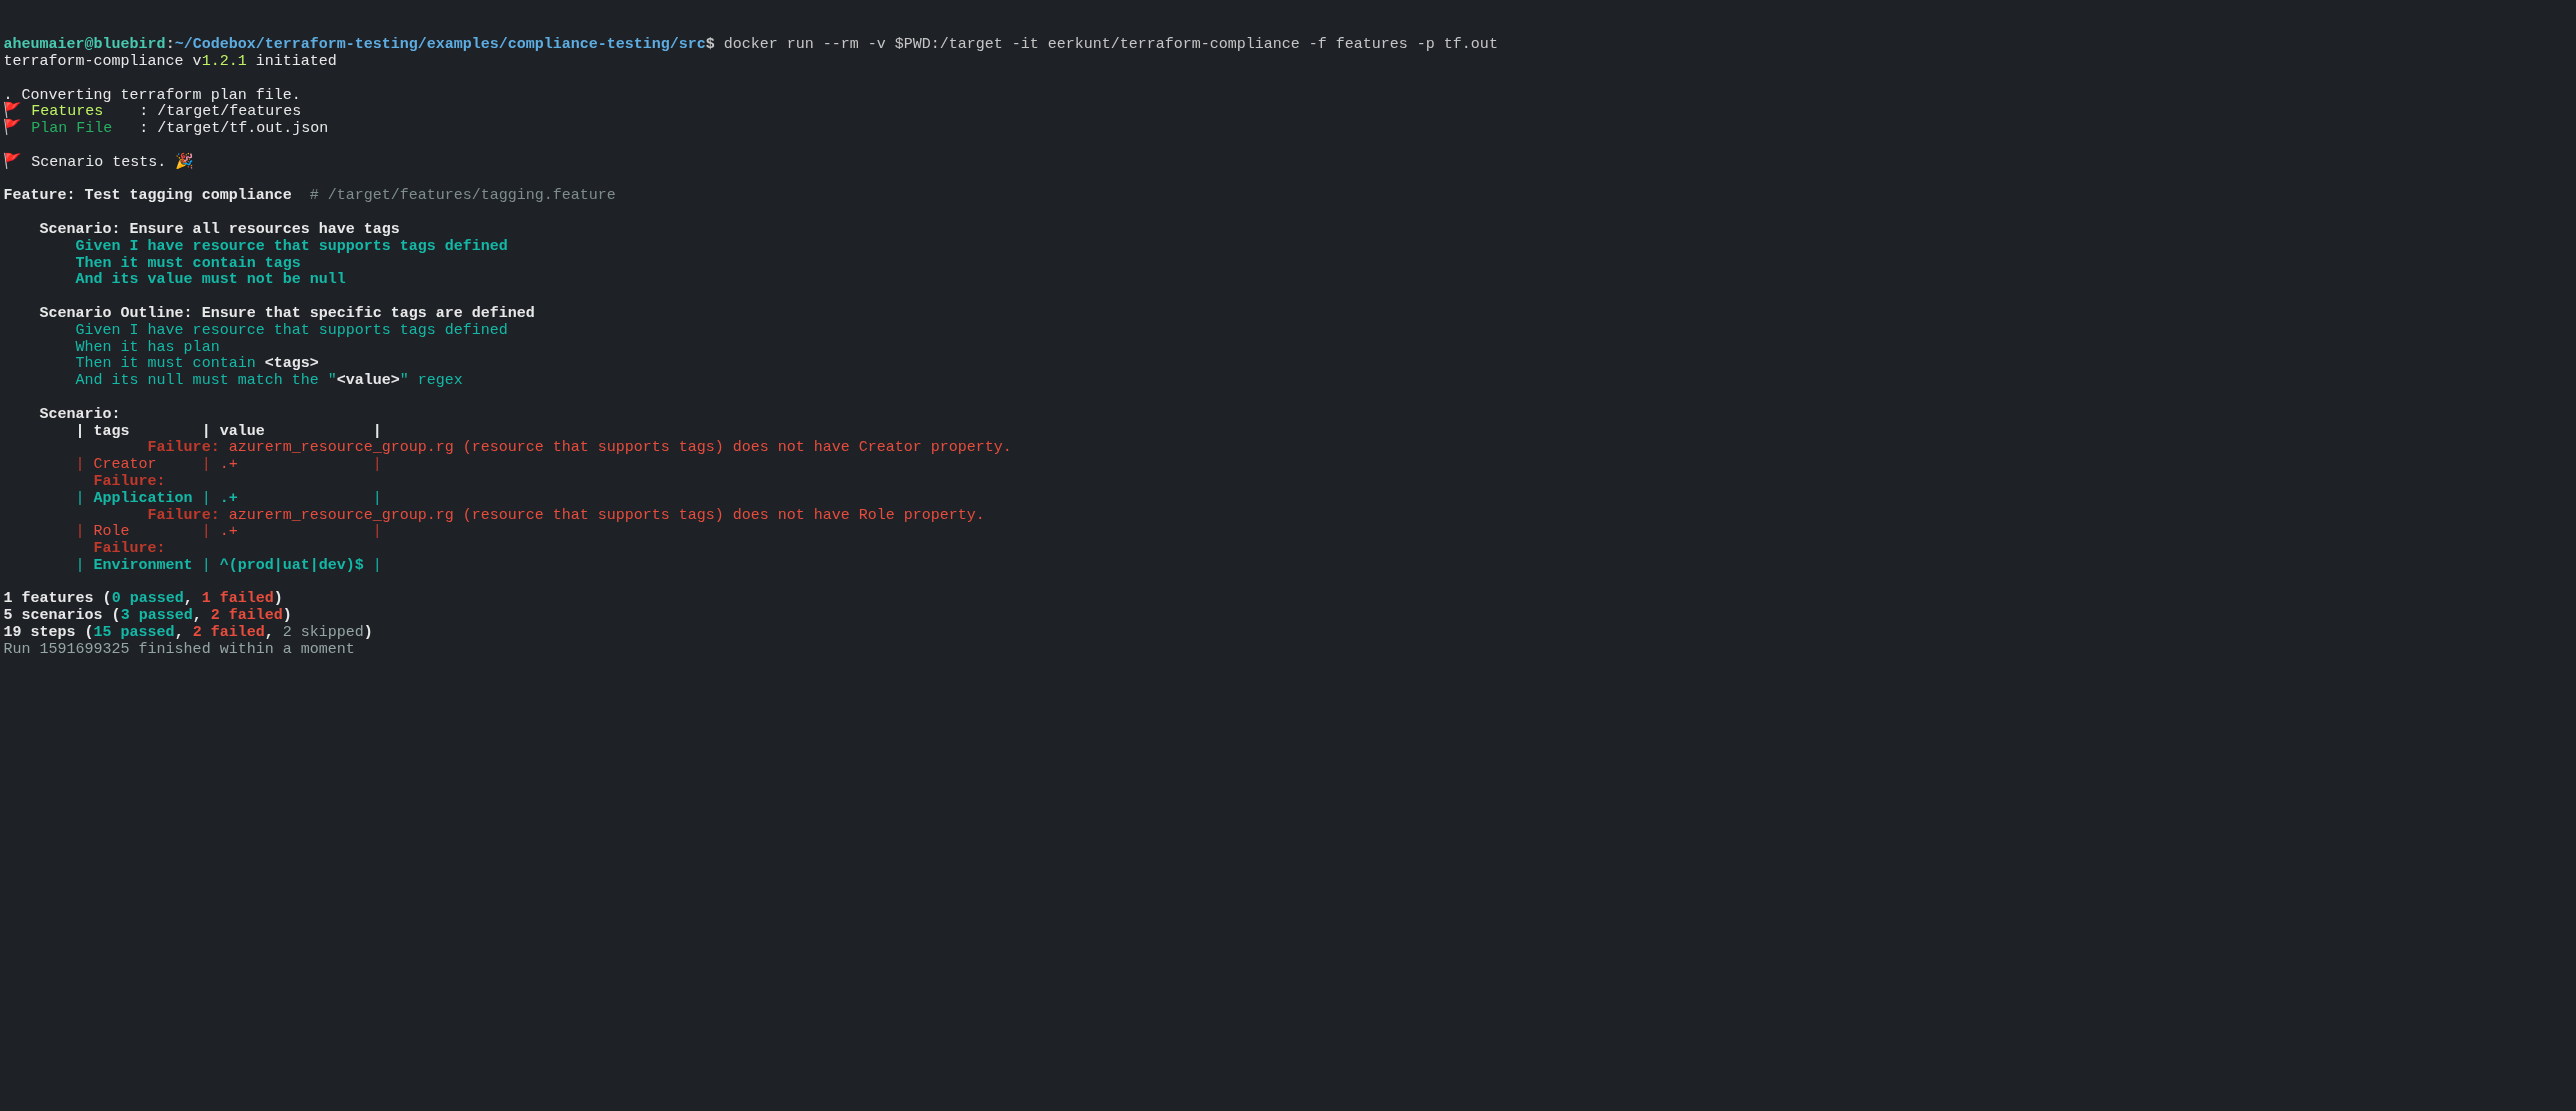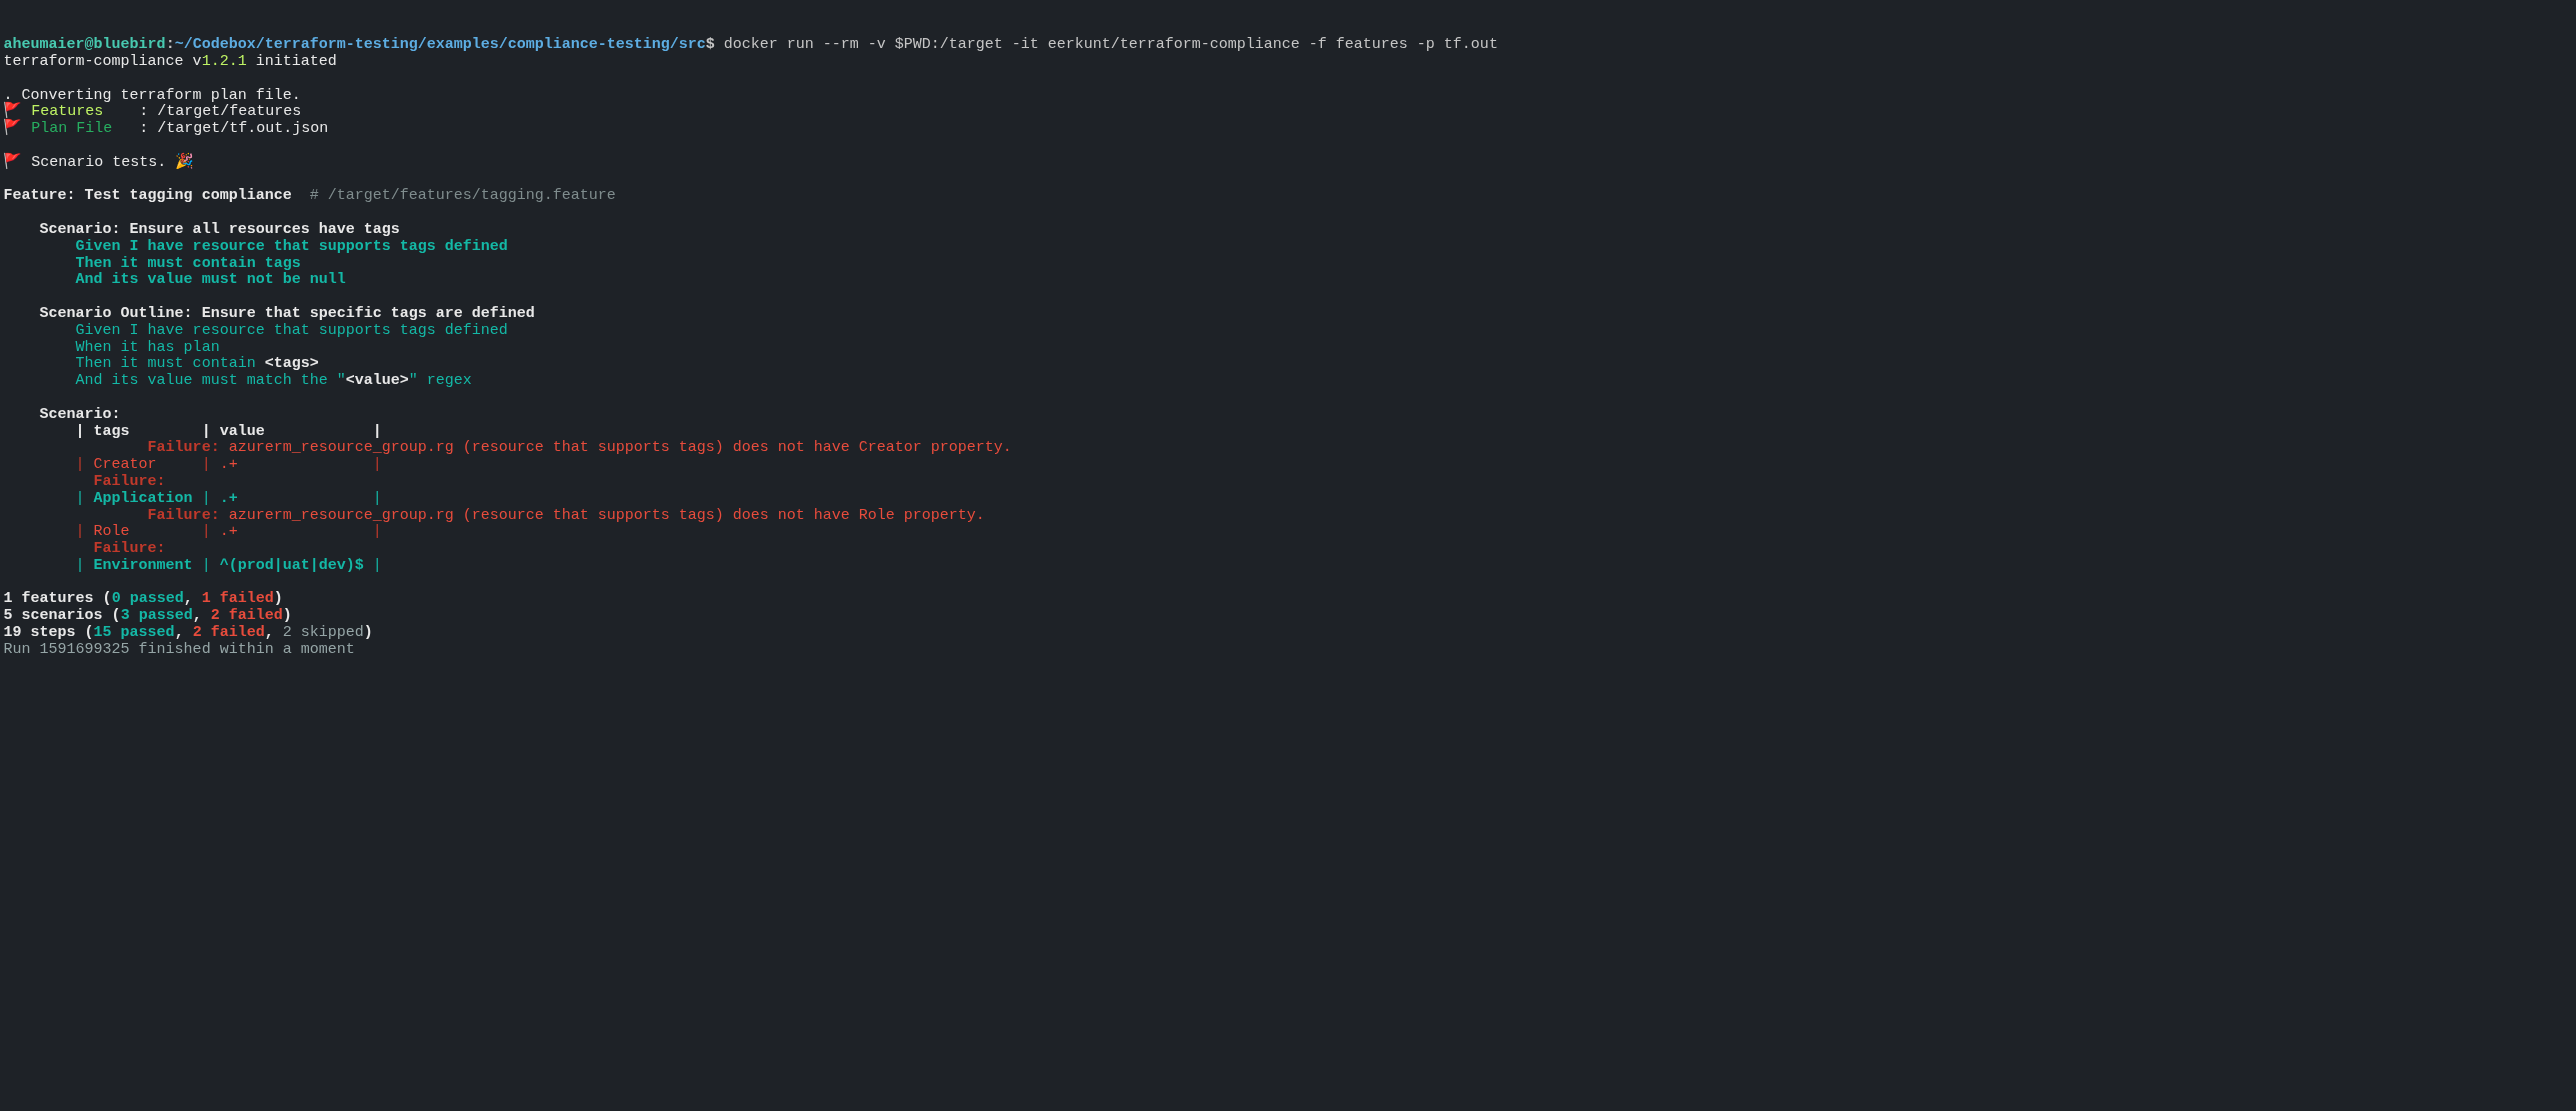--- a/index.html
+++ b/index.html
@@ -44,21 +44,21 @@
 
 <span class="white bold">    Scenario: Ensure all resources have tags</span>
 <span class="teal bold">        Given I have resource that supports tags defined</span>
 <span class="teal bold">        Then it must contain tags</span>
 <span class="teal bold">        And its value must not be null</span>
 
 <span class="white bold">    Scenario Outline: Ensure that specific tags are defined</span>
 <span class="teal">        Given I have resource that supports tags defined</span>
 <span class="teal">        When it has plan</span>
 <span><span class="teal">        Then it must contain </span><span class="white bold">&lt;tags&gt;</span></span>
-<span><span class="teal">        And its value must match the "</span><span class="white bold">&lt;value&gt;</span><span class="teal">" regex</span></span>
+<span><span class="teal">        And its null must match the "</span><span class="white bold">&lt;value&gt;</span><span class="teal">" regex</span></span>
 
 <span class="white bold">    Scenario:</span>
 <span class="white bold">        | tags        | value            |</span>
 <span><span class="failure bold">                Failure: </span><span class="red">azurerm_resource_group.rg (resource that supports tags) does not have Creator property.</span></span>
 <span><span class="failure">        | </span><span class="red">Creator</span><span class="failure">     | </span><span class="red">.+</span><span class="failure">               |</span></span>
 <span><span class="failure bold">          Failure: </span></span>
 <span><span class="teal">        | </span><span class="teal bold">Application</span><span class="teal"> | </span><span class="teal bold">.+</span><span class="teal">               |</span></span>
 <span><span class="failure bold">                Failure: </span><span class="red">azurerm_resource_group.rg (resource that supports tags) does not have Role property.</span></span>
 <span><span class="failure">        | </span><span class="red">Role</span><span class="failure">        | </span><span class="red">.+</span><span class="failure">               |</span></span>
 <span><span class="failure bold">          Failure: </span></span>

